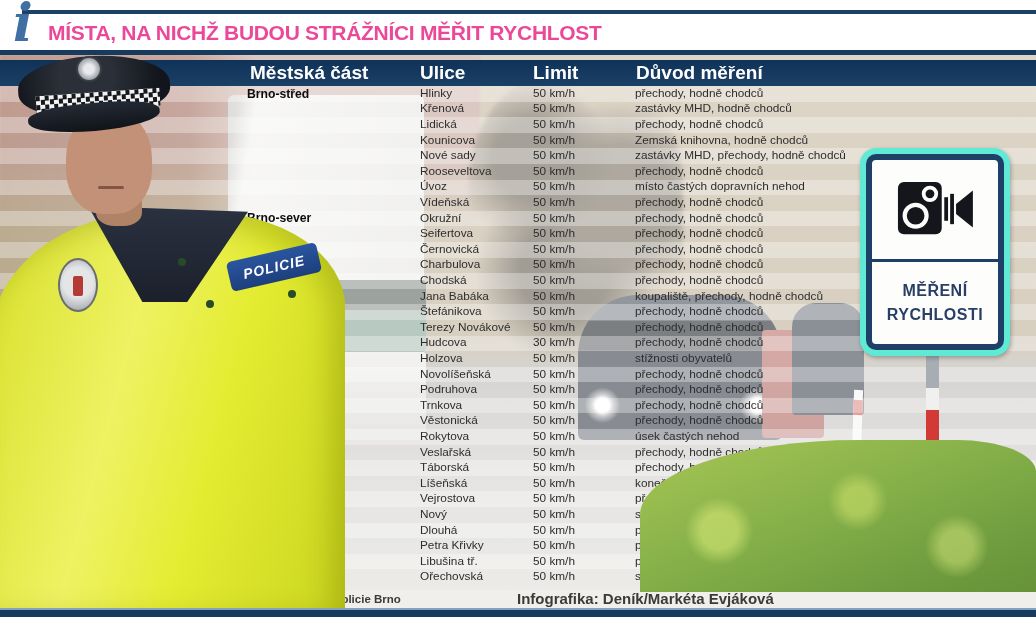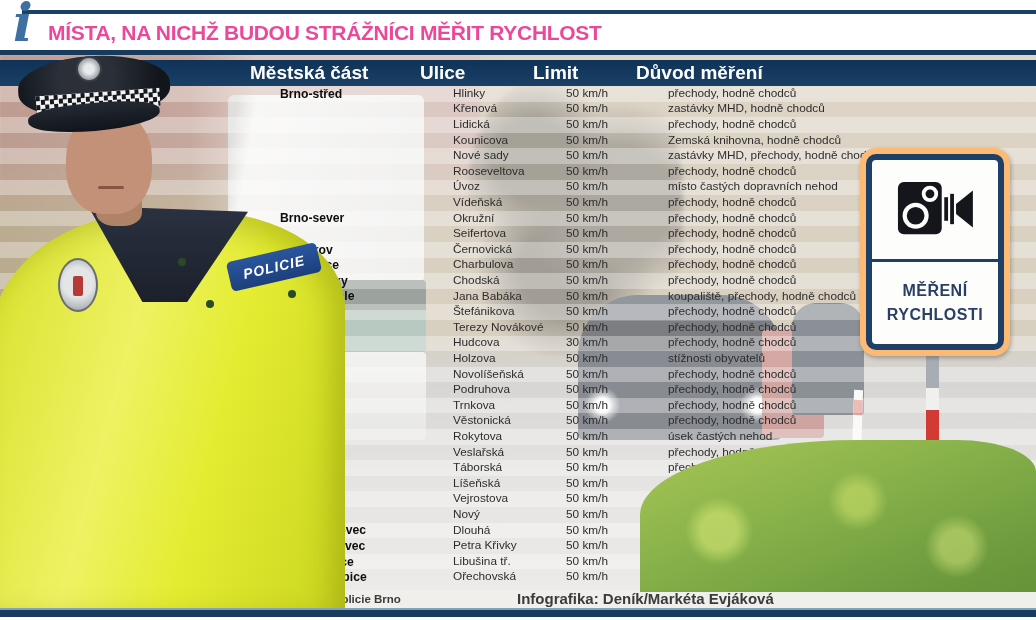--- a/index.html
+++ b/index.html
@@ -61,21 +61,21 @@
       radial-gradient(circle at 80% 70%,rgba(225,238,130,.45) 0 16px,rgba(225,238,130,0) 32px),
       linear-gradient(160deg,#a9c654 0,#86b14a 45%,#6f9c3e 80%,#679238 100%);}
   .pole-base{position:absolute;left:898px;top:440px;width:70px;height:22px;border-radius:8px;
     background:linear-gradient(180deg,#e7e6e2,#bdbcb8);}
   .sign-pole{position:absolute;left:926px;top:297px;width:13px;height:160px;
     background:linear-gradient(180deg,
       #a7adb2 0 36px,#f0f0ee 36px 58px,#d23a35 58px 96px,
       #f0f0ee 96px 120px,#d23a35 120px 150px,#9aa0a4 150px 160px);}
 
   
-  .sign{position:absolute;left:860px;top:93px;width:150px;height:208px;background:#fdba74;
+  .sign{position:absolute;left:860px;top:93px;width:150px;height:208px;background:#5eead4;
     border-radius:16px;padding:6px;box-shadow:1px 2px 4px rgba(40,40,40,.35);}
   .sign-inner{width:100%;height:100%;border:6px solid #1e3f68;border-radius:10px;background:#fdfdfc;
     display:flex;flex-direction:column;}
   .sign-cam{flex:1.2;display:flex;align-items:center;justify-content:center;}
   .sign-text{flex:1;border-top:3px solid #1e3f68;display:flex;flex-direction:column;
     align-items:center;justify-content:center;color:#2a3f66;font-weight:bold;
     font-size:16px;letter-spacing:.5px;line-height:1.5;}
 
   
   .person{position:absolute;left:0;top:0;width:360px;height:620px;z-index:4;pointer-events:none;}
@@ -116,21 +116,21 @@
   
   .table{position:absolute;left:0;top:60px;width:1036px;z-index:2;}
   .thead{position:absolute;left:0;top:0;width:1036px;height:26px;
     background:linear-gradient(180deg,#0e3258,#1b4066);}
   .th{position:absolute;top:0;height:26px;line-height:26px;color:#fff;font-weight:bold;font-size:19px;white-space:nowrap;}
   .th1{left:250px;} .th2{left:420px;} .th3{left:533px;} .th4{left:636px;}
   .rows{position:absolute;left:0;top:26px;width:1036px;height:499px;display:flex;flex-direction:column;}
   .row{flex:1;display:flex;align-items:center;padding-left:247px;white-space:nowrap;}
   .row:nth-child(odd){background:rgba(255,255,255,.32);}
   .cell{display:block;font-size:11.8px;color:#2d2d2d;line-height:1;}
-  .c-district{width:173px;font-weight:bold;color:#0d0d0d;font-size:12.2px;margin-left:33px;}
+  .c-district{width:173px;font-weight:bold;color:#0d0d0d;font-size:12.2px;}
   .c-street{width:113px;}
   .c-limit{width:102px;}
   .c-reason{flex:1;}
 
   
   .footer-strip{position:absolute;left:0;top:590px;width:1036px;height:18px;background:#f1efec;z-index:2;}
   .source-note{position:absolute;left:250px;top:0;height:18px;line-height:18px;
     font-size:11.5px;font-weight:bold;color:#3b3b3b;}
   .credit-note{position:absolute;left:517px;top:0;height:18px;line-height:18px;
     font-size:15px;font-weight:bold;color:#3b3b3b;}

